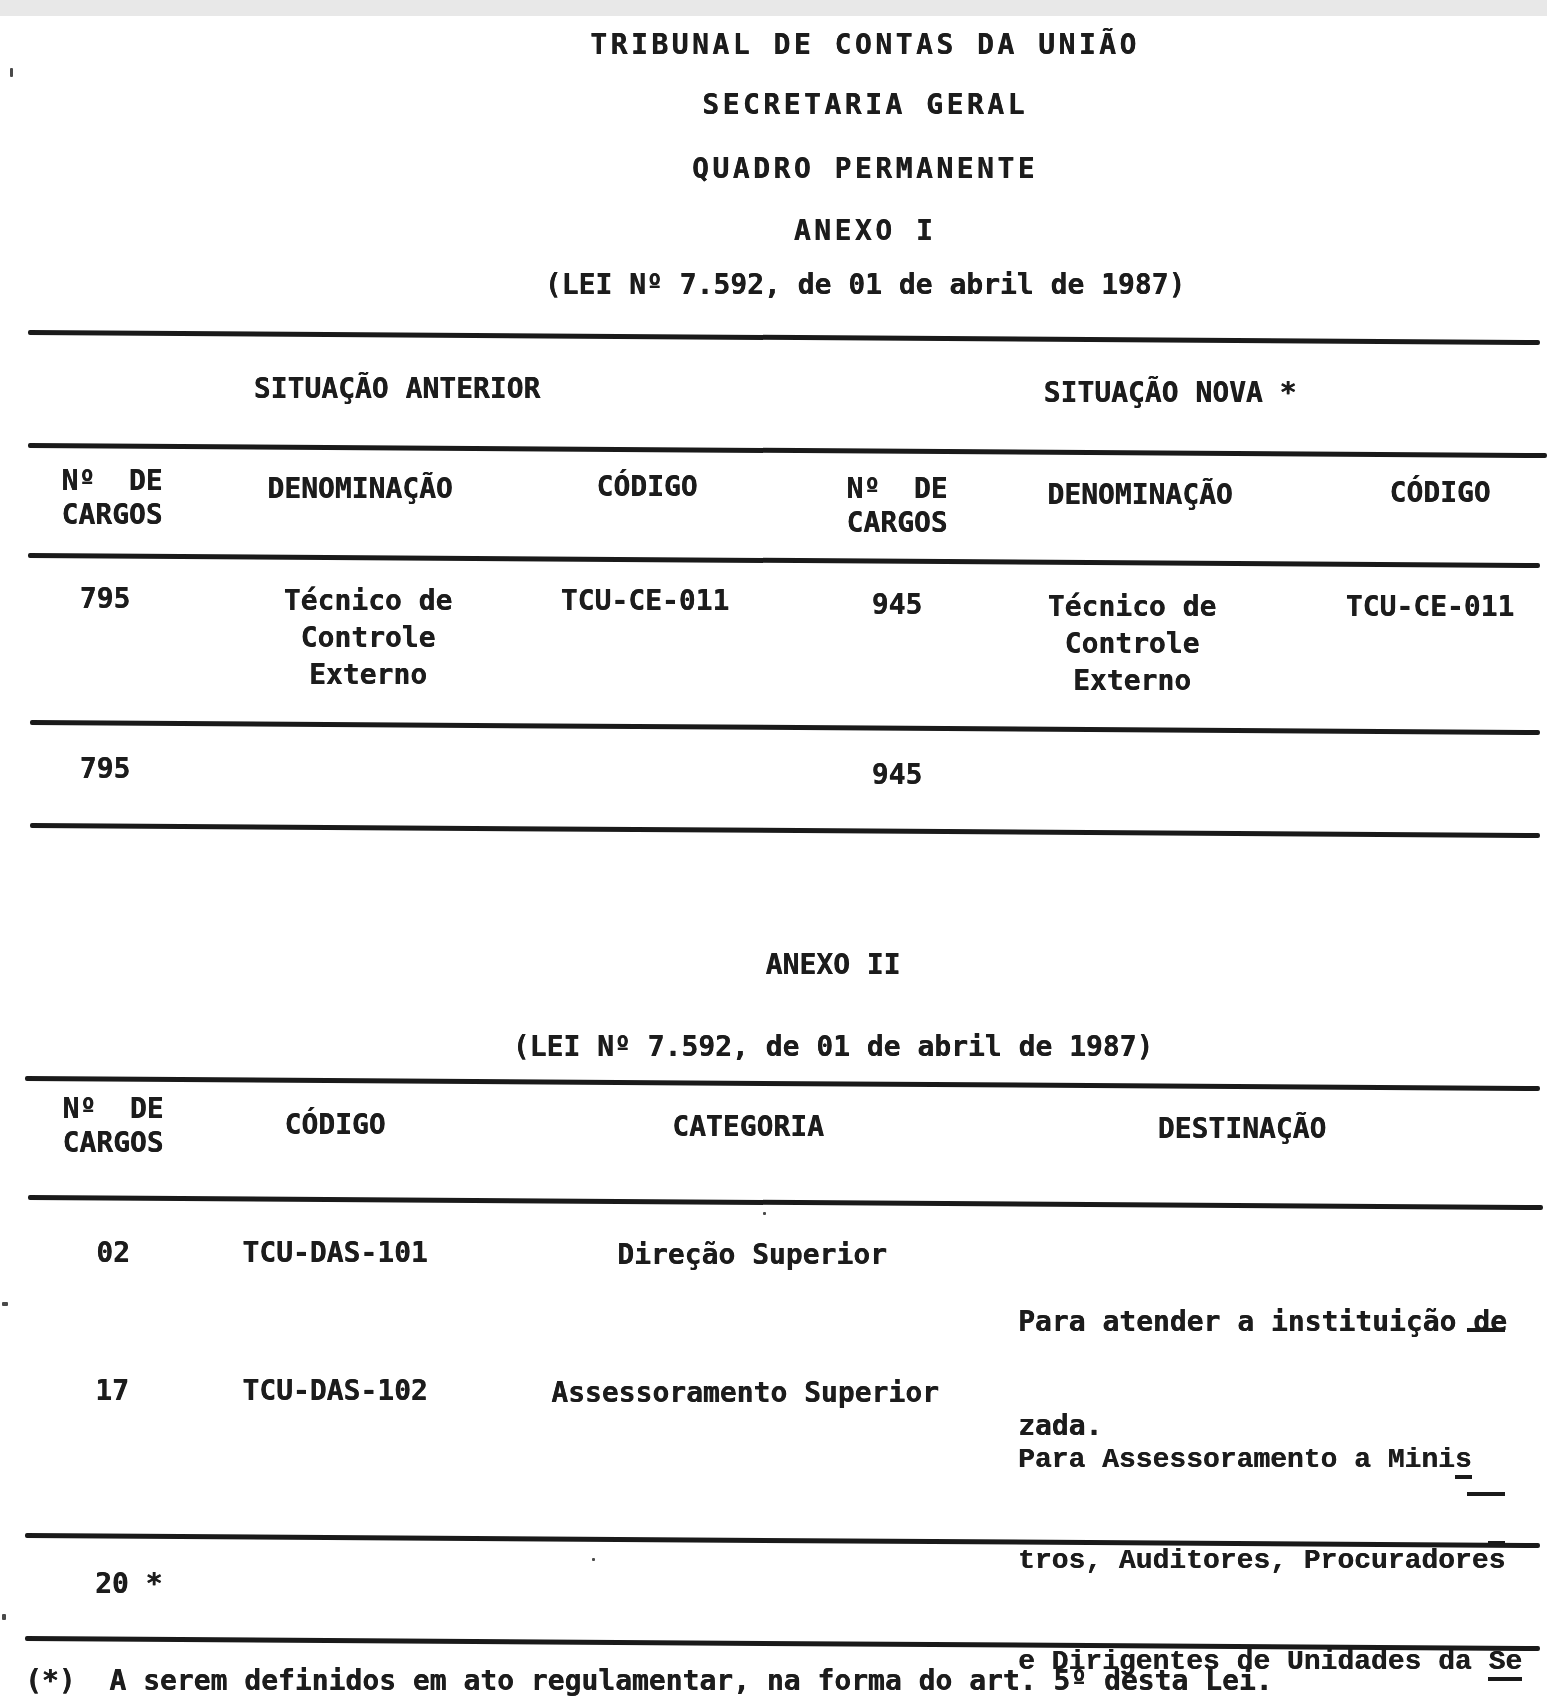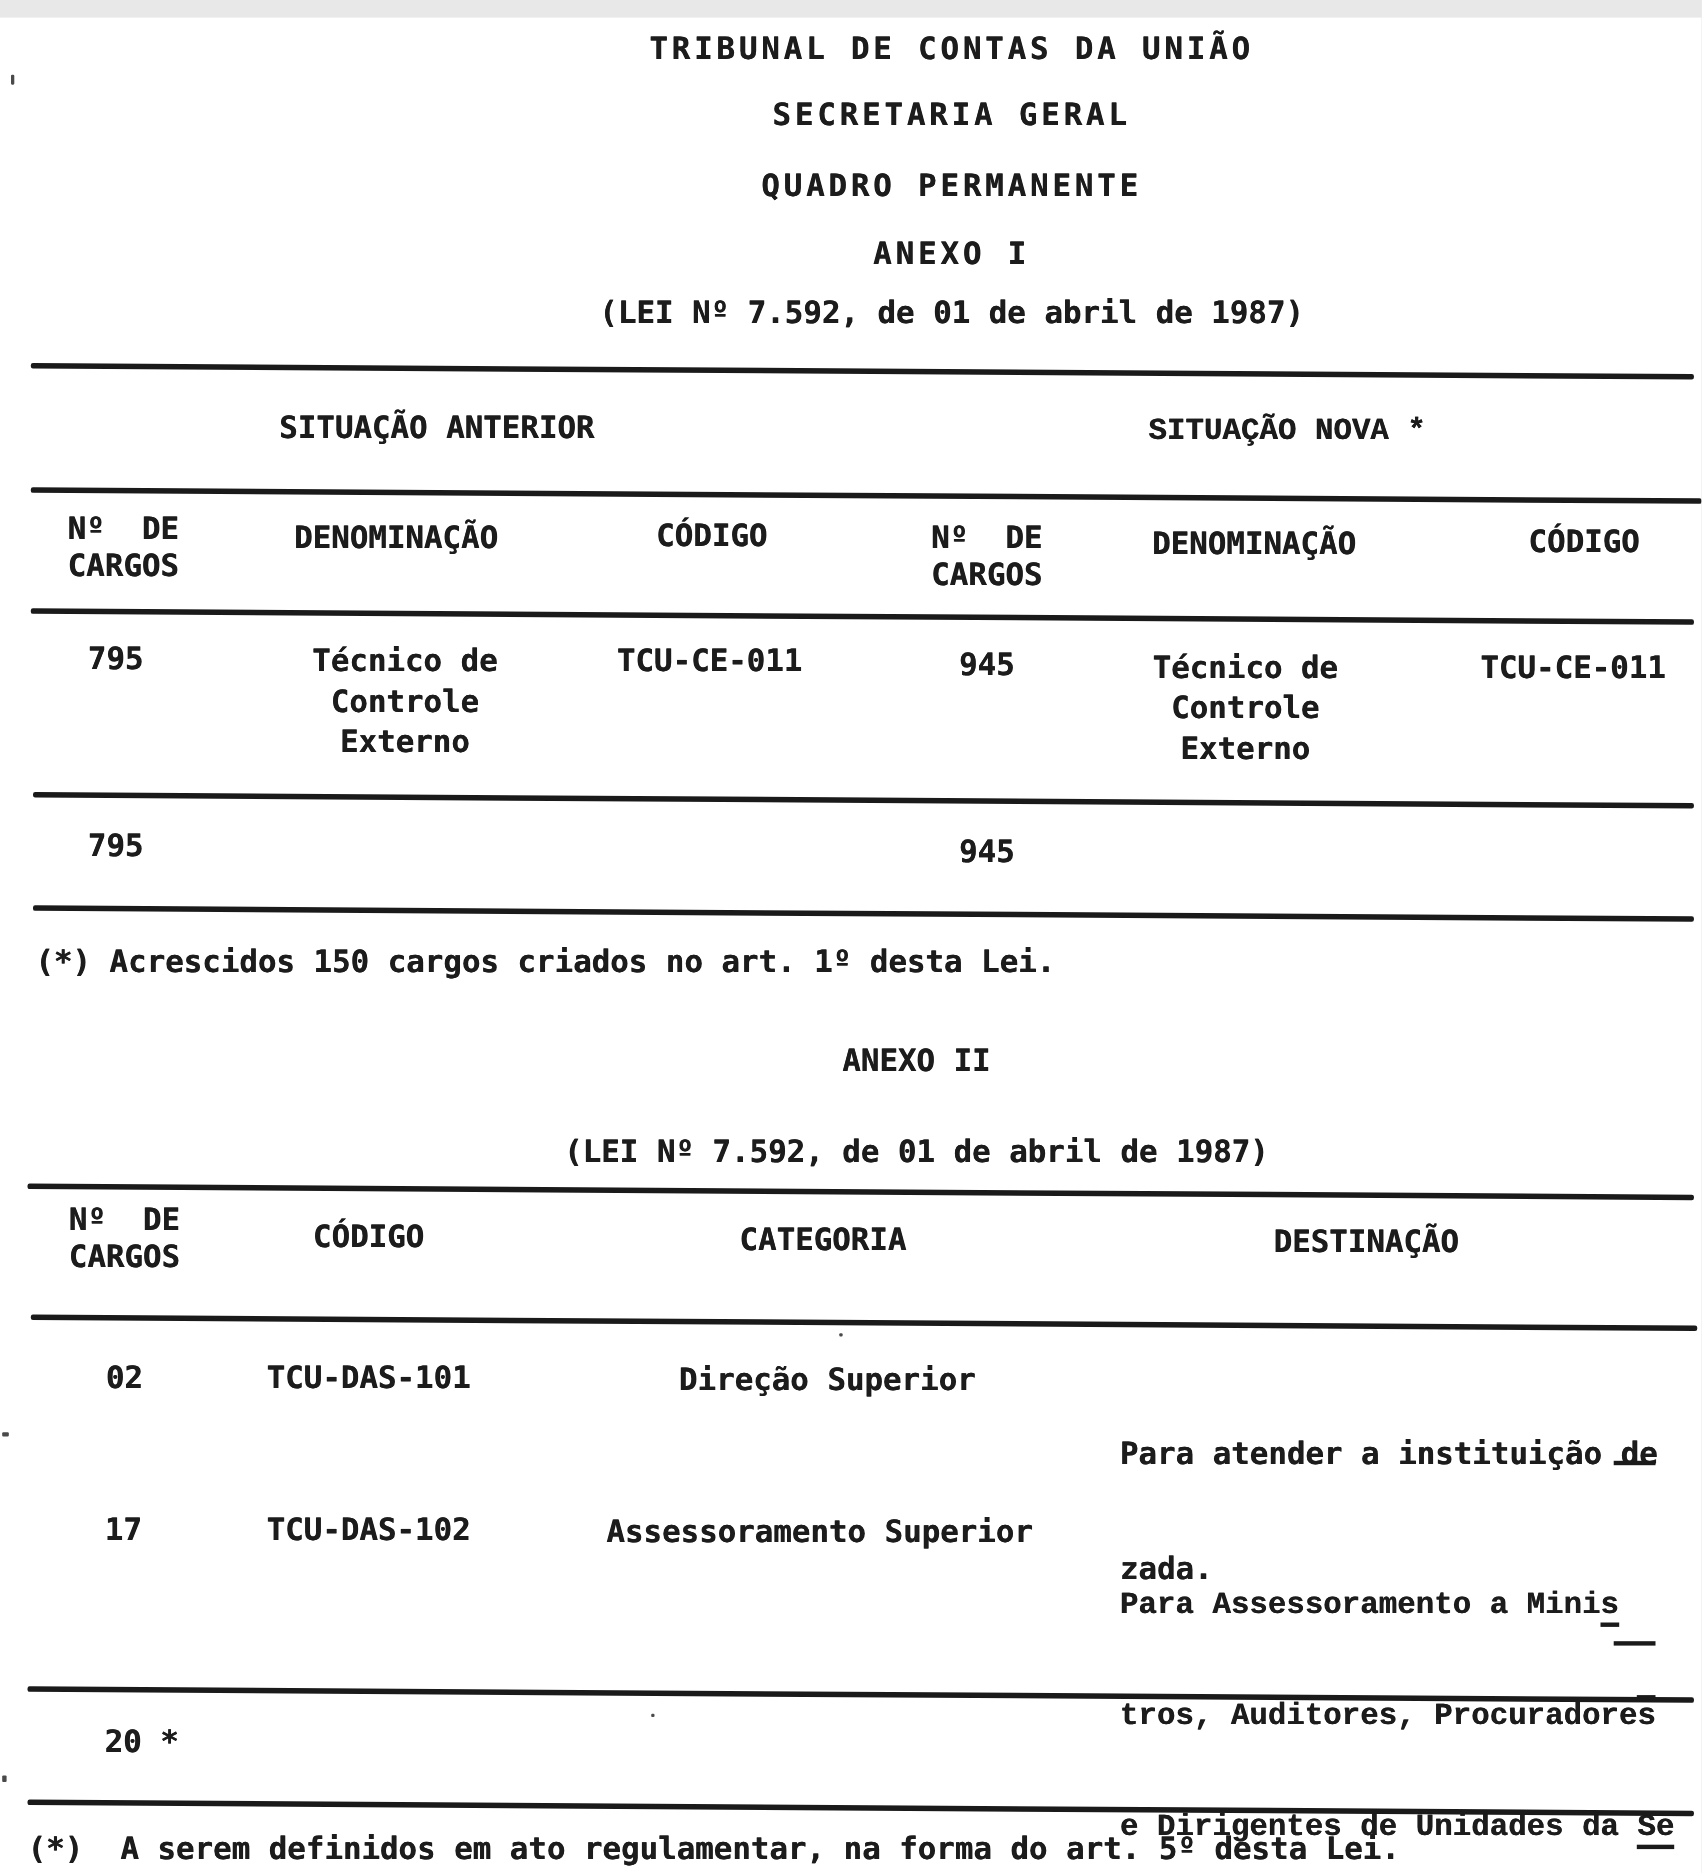--- a/index.html
+++ b/index.html
@@ -40,21 +40,21 @@
 
   <div class="el c ls" style="left:865px; top:12px;">TRIBUNAL DE CONTAS DA UNIÃO</div>
   <div class="el c ls" style="left:865px; top:72px;">SECRETARIA GERAL</div>
   <div class="el c ls" style="left:865px; top:136px;">QUADRO PERMANENTE</div>
   <div class="el c ls" style="left:865px; top:198px;">ANEXO I</div>
   <div class="el c" style="left:865px; top:252px;">(LEI Nº 7.592, de 01 de abril de 1987)</div>
 
   <div class="rule" style="left:28px; top:314px; width:1512px;"></div>
 
   <div class="el c" style="left:397px;  top:356px;text-align:center;">SITUAÇÃO ANTERIOR</div>
-  <div class="el c" style="left:1170px; top:360px;font-family:Liberation Mono, monospace;">SITUAÇÃO NOVA *</div>
+  <div class="el c" style="left:1170px; top:360px;">SITUAÇÃO NOVA *</div>
 
   <div class="rule" style="left:28px; top:427px; width:1519px;"></div>
 
   <div class="el c" style="left:112px;  top:448px;">Nº  DE
 CARGOS</div>
   <div class="el c" style="left:360px;  top:456px;">DENOMINAÇÃO</div>
   <div class="el c" style="left:647px;  top:454px;">CÓDIGO</div>
   <div class="el c" style="left:897px;  top:456px;">Nº  DE
 CARGOS</div>
   <div class="el c" style="left:1140px; top:462px;">DENOMINAÇÃO</div>
@@ -73,21 +73,20 @@
 Externo</div>
   <div class="el c" style="left:1430px; top:574px;">TCU-CE-011</div>
 
   <div class="rule" style="left:30px; top:704px; width:1510px;"></div>
 
   <div class="el c" style="left:105px; top:736px;">795</div>
   <div class="el c" style="left:897px; top:742px;">945</div>
 
   <div class="rule" style="left:30px; top:807px; width:1510px;"></div>
 
-  <div class="el" style="left:32px; top:842px;">(*) Acrescidos 150 cargos criados no art. 1º desta Lei.</div>
 
   <div class="el c" style="left:833px; top:932px;">ANEXO II</div>
   <div class="el c" style="left:833px; top:1014px;">(LEI Nº 7.592, de 01 de abril de 1987)</div>
 
   <div class="rule" style="left:25px; top:1060px; width:1515px;"></div>
 
   <div class="el c" style="left:113px;  top:1076px;">Nº  DE
 CARGOS</div>
   <div class="el c" style="left:335px;  top:1092px;">CÓDIGO</div>
   <div class="el c" style="left:748px;  top:1094px;">CATEGORIA</div>

